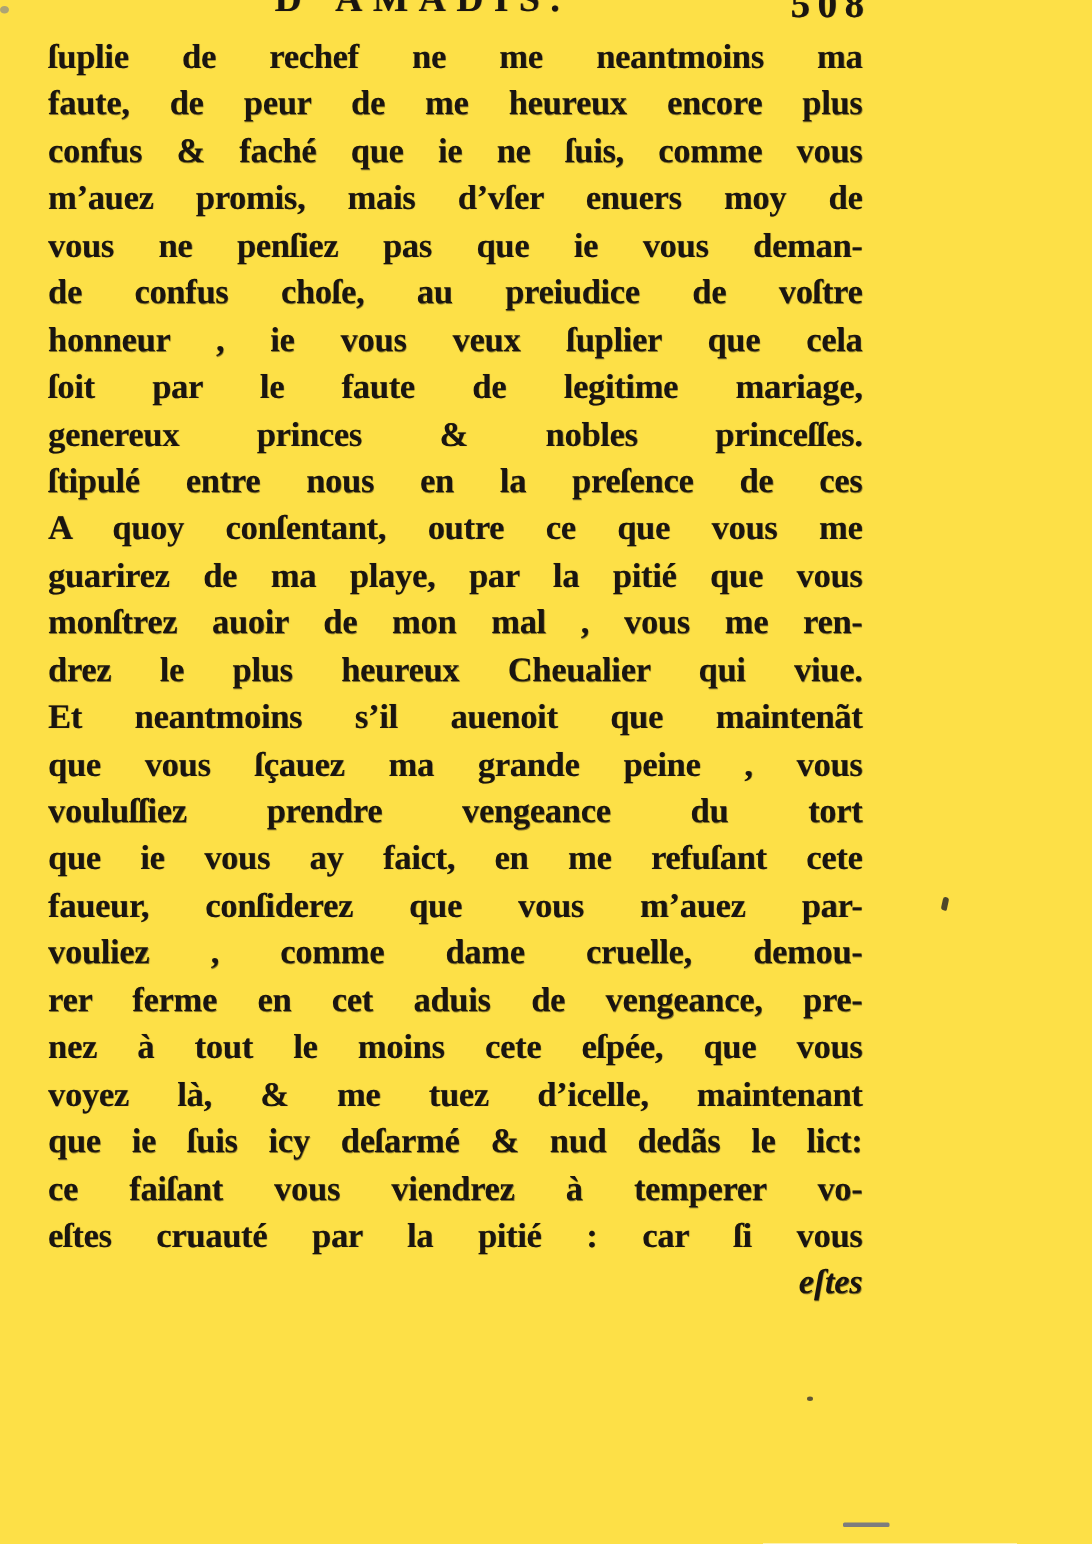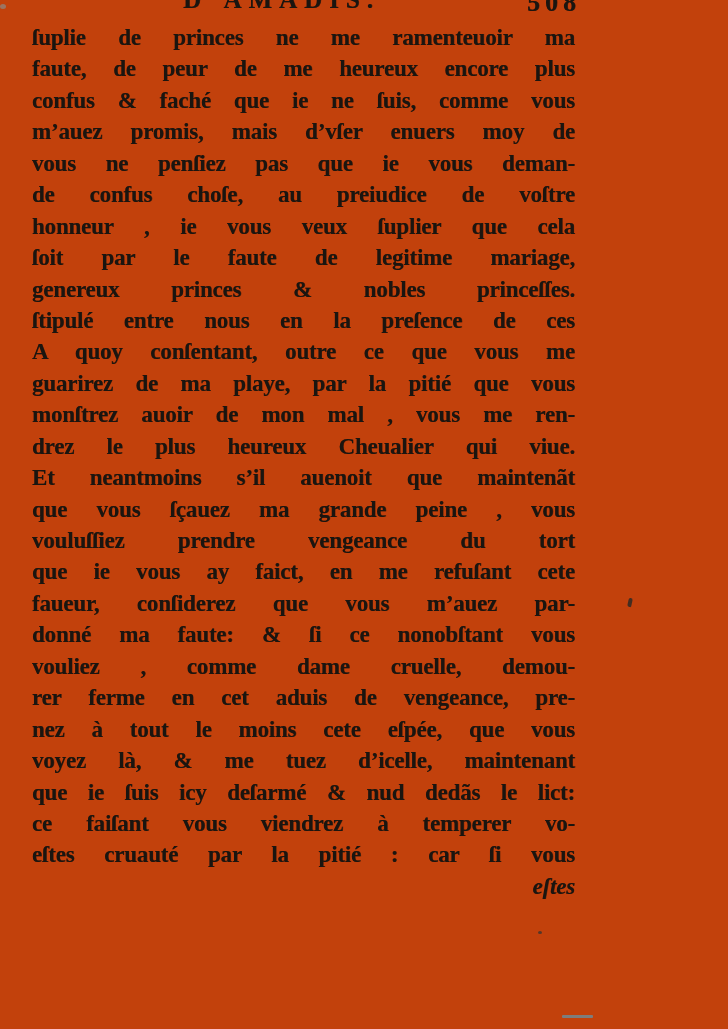--- a/index.html
+++ b/index.html
@@ -5,21 +5,21 @@
   html, body {
     margin: 0;
     padding: 0;
     background: #ffffff;
   }
   .page {
     position: relative;
     width: 728px;
     height: 1029px;
     overflow: hidden;
-    background: #c2410c;
+    background: #fde047;
     font-family: "Liberation Serif", "DejaVu Serif", serif;
     color: #1a1510;
   }
   
   .running-title {
     position: absolute;
     top: -14px;
     left: 183px;
     font-size: 25px;
     font-weight: 700;
@@ -109,40 +109,39 @@
 </head>
 <body>
 
 <div class="page">
 
   <div class="running-title">D’AMADIS.</div>
 
   <div class="page-number">508</div>
 
   <div class="text-block">
-    <div class="line">ſuplie de princes ne me ramenteuoir ma</div>
+    <div class="line">ſuplie de rechef ne me neantmoins ma</div>
     <div class="line">faute, de peur de me heureux encore plus</div>
     <div class="line">confus &amp; faché que ie ne ſuis, comme vous</div>
     <div class="line">m’auez promis, mais d’vſer enuers moy de</div>
     <div class="line">vous ne penſiez pas que ie vous deman-</div>
     <div class="line">de confus choſe, au preiudice de voſtre</div>
     <div class="line">honneur , ie vous veux ſuplier que cela</div>
     <div class="line">ſoit par le faute de legitime mariage,</div>
     <div class="line">genereux princes &amp; nobles princeſſes.</div>
     <div class="line">ſtipulé entre nous en la preſence de ces</div>
     <div class="line">A quoy conſentant, outre ce que vous me</div>
     <div class="line">guarirez de ma playe, par la pitié que vous</div>
     <div class="line">monſtrez auoir de mon mal , vous me ren-</div>
     <div class="line">drez le plus heureux Cheualier qui viue.</div>
     <div class="line">Et neantmoins s’il auenoit que maintenãt</div>
     <div class="line">que vous ſçauez ma grande peine , vous</div>
     <div class="line">vouluſſiez prendre vengeance du tort</div>
     <div class="line">que ie vous ay faict, en me refuſant cete</div>
     <div class="line">faueur, conſiderez que vous m’auez par-</div>
-    <div class="line">donné ma faute: &amp; ſi ce nonobſtant vous</div>
     <div class="line">vouliez , comme dame cruelle, demou-</div>
     <div class="line">rer ferme en cet aduis de vengeance, pre-</div>
     <div class="line">nez à tout le moins cete eſpée, que vous</div>
     <div class="line">voyez là, &amp; me tuez d’icelle, maintenant</div>
     <div class="line">que ie ſuis icy deſarmé &amp; nud dedãs le lict:</div>
     <div class="line">ce faiſant vous viendrez à temperer vo-</div>
     <div class="line">eſtes cruauté par la pitié : car ſi vous</div>
     <div class="catchword-line">eſtes</div>
   </div>
 

